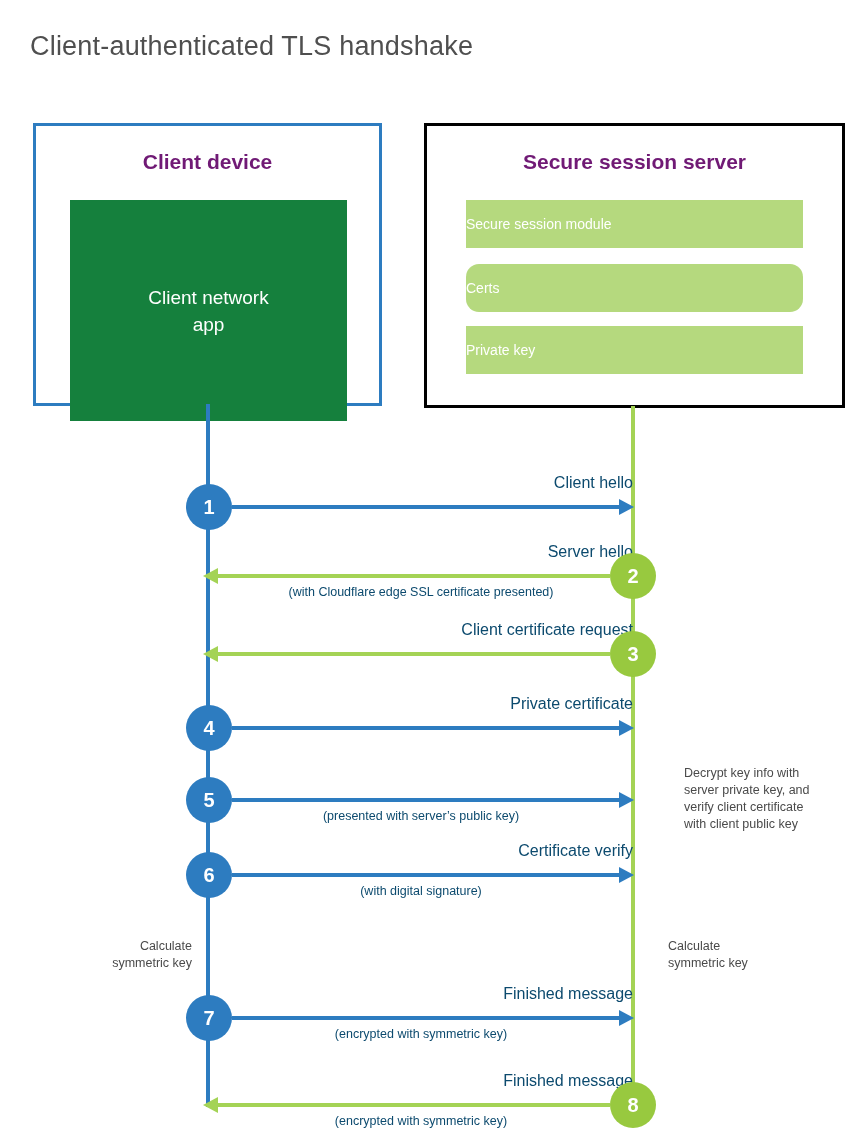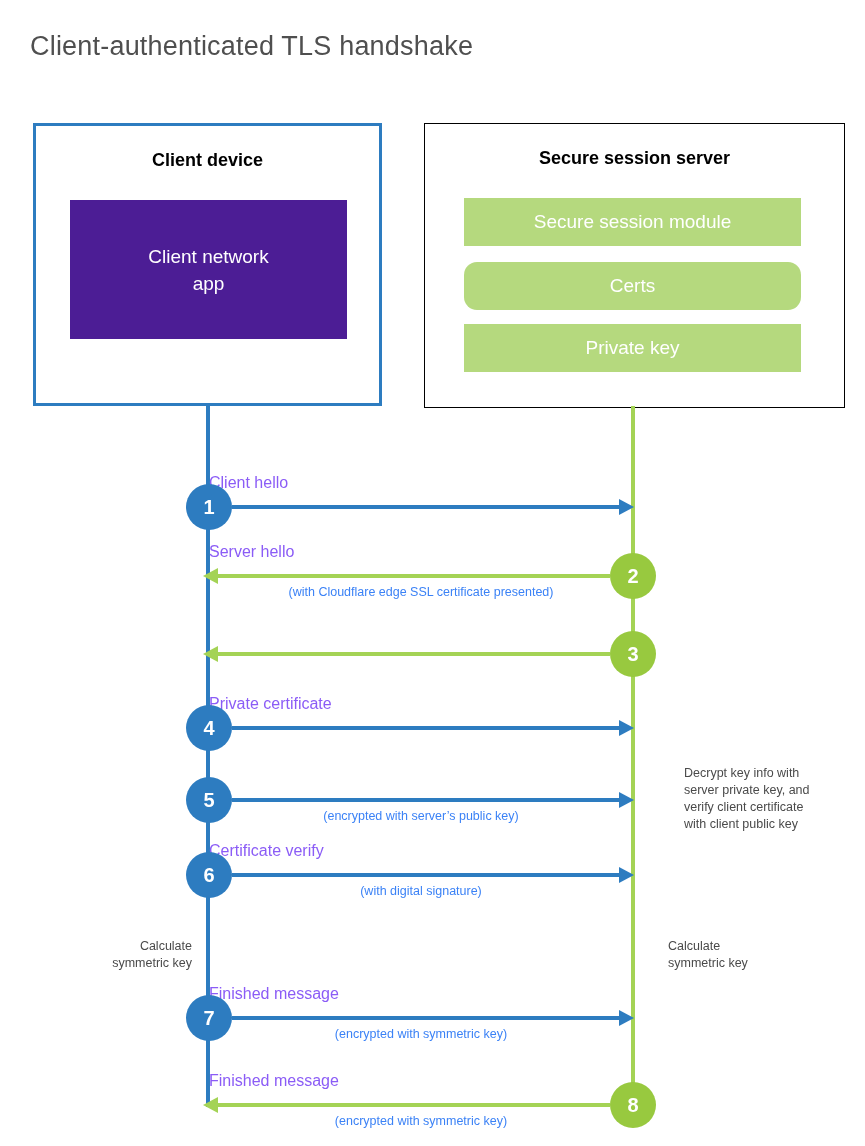--- a/index.html
+++ b/index.html
@@ -26,47 +26,46 @@
     letter-spacing: 0.2px;
   }
   
   .box { position: absolute; background: #ffffff; }
   .client-box {
     left: 33px; top: 110px; width: 349px; height: 283px;
     border: 3px solid #2d7cc0;
   }
   .server-box {
     left: 424px; top: 110px; width: 421px; height: 285px;
-    border: 1px solid #000000;
+    border: 3px solid #000000;
   }
   .box-title {
     position: absolute;
     left: 0; top: 24px; width: 100%;
     text-align: center;
-    font-size: 18px;
+    font-size: 21px;
     font-weight: 700;
-    color: #000000;
+    color: #701a75;
   }
   .app-box {
     position: absolute;
-    left: 34px; top: 74px; width: 277px; height: 139px;
-    background: #4c1d95;
+    left: 34px; top: 74px; width: 277px; height: 221px;
+    background: #15803d;
     display: flex; align-items: center; justify-content: center;
     text-align: center;
     color: #ffffff;
     font-size: 19px;
     line-height: 27px;
   }
   .bar {
     position: absolute;
     left: 39px; width: 337px; height: 48px;
     background: #b5d97e;
     color: #ffffff;
-    font-size: 19px;
-    text-align: center;
+    font-size: 14px;
     line-height: 48px;
   }
   .bar-1 { top: 74px; }
   .bar-2 { top: 138px; border-radius: 13px; }
   .bar-3 { top: 200px; }
   
   .vline { position: absolute; width: 4px; z-index: 1; }
   .blue-vline  { left: 206px; top: 391px; height: 703px; background: #2d7cc0; }
   .green-vline { left: 631px; top: 393px; height: 701px; background: #a4d355; }
   
@@ -104,30 +103,30 @@
   }
   .to-client .head {
     left: 203px;
     border-top: 8px solid transparent;
     border-bottom: 8px solid transparent;
     border-right: 15px solid #a4d355;
   }
   .step-label {
     position: absolute;
     left: 209px; top: -10px; width: 424px;
-    text-align: left;
+    text-align: right;
     font-size: 16px;
-    color: #8b5cf6;
+    color: #0c4a6e;
   }
   .step-sublabel {
     position: absolute;
     left: 209px; top: 32px; width: 424px;
     text-align: center;
     font-size: 12.5px;
-    color: #3b82f6;
+    color: #0c4a6e;
   }
   
   .note {
     position: absolute;
     font-size: 12.5px;
     line-height: 17px;
     color: #4a4a4a;
     z-index: 2;
   }
   .decrypt-note { left: 684px; top: 752px; width: 200px; }
@@ -172,34 +171,35 @@
     <div class="shaft"></div>
     <i class="head"></i>
     <div class="step-label">Server hello</div>
     <div class="step-sublabel">(with Cloudflare edge SSL certificate presented)</div>
   </div>
 
   <div class="step s3 to-client">
     <div class="circle green">3</div>
     <div class="shaft"></div>
     <i class="head"></i>
+    <div class="step-label">Client certificate request</div>
   </div>
 
   <div class="step s4 to-server">
     <div class="circle blue">4</div>
     <div class="shaft"></div>
     <i class="head"></i>
     <div class="step-label">Private certificate</div>
   </div>
 
   <div class="step s5 to-server">
     <div class="circle blue">5</div>
     <div class="shaft"></div>
     <i class="head"></i>
-    <div class="step-sublabel">(encrypted with server’s public key)</div>
+    <div class="step-sublabel">(presented with server’s public key)</div>
   </div>
 
   <div class="step s6 to-server">
     <div class="circle blue">6</div>
     <div class="shaft"></div>
     <i class="head"></i>
     <div class="step-label">Certificate verify</div>
     <div class="step-sublabel">(with digital signature)</div>
   </div>
 

